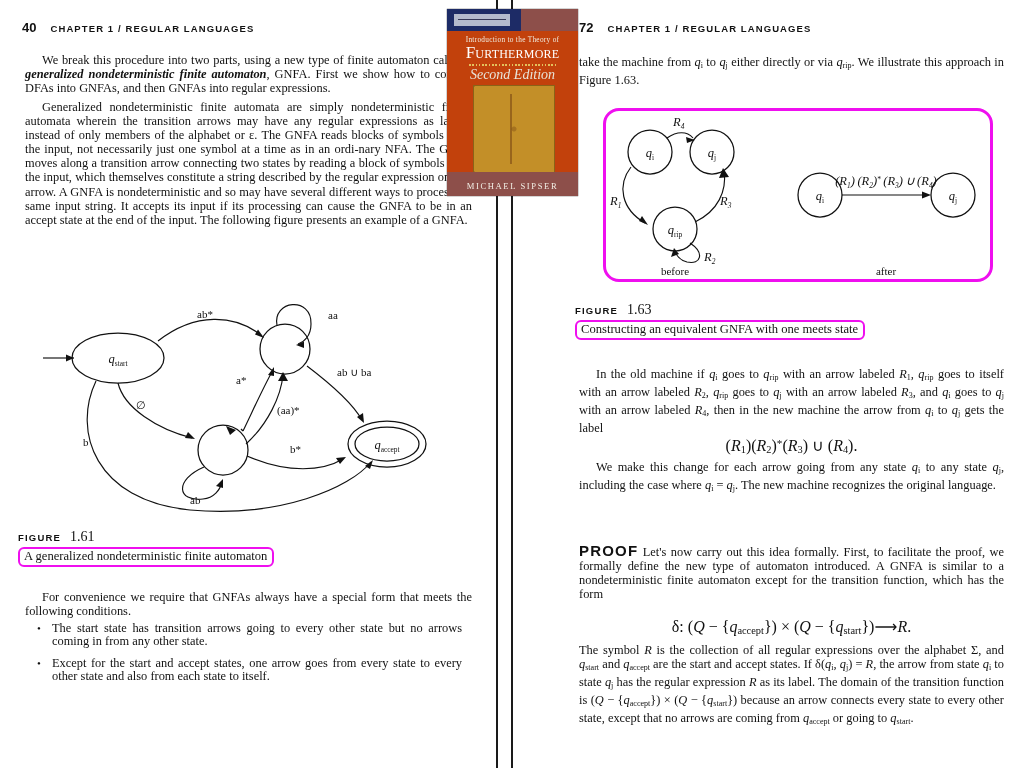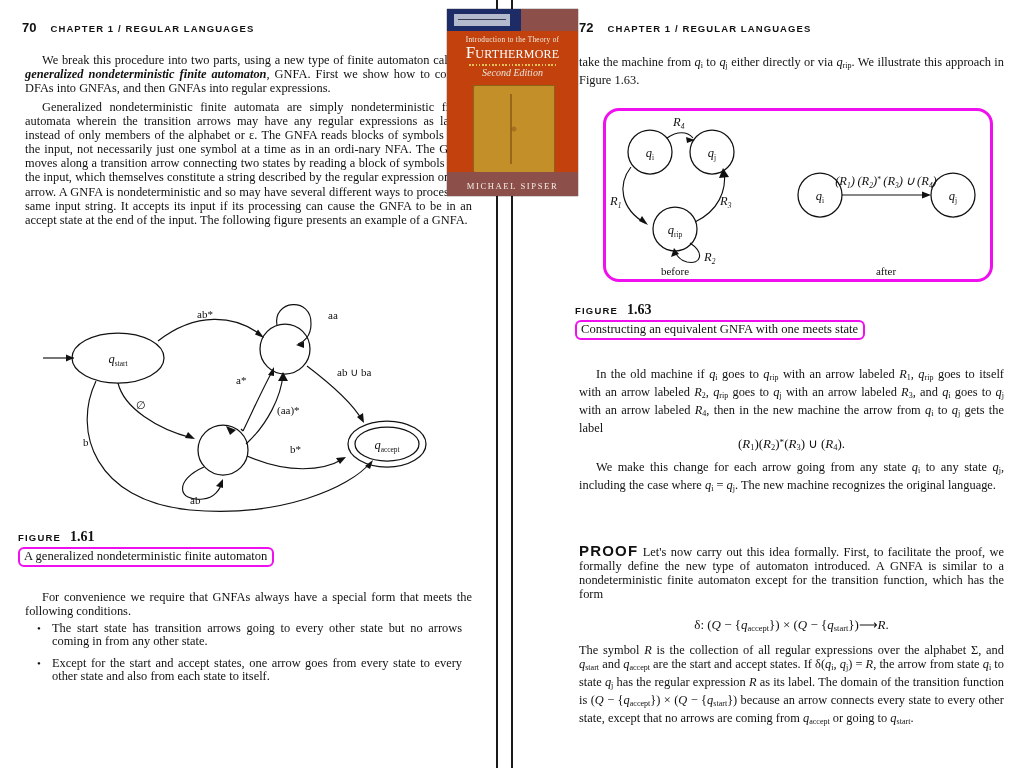--- a/index.html
+++ b/index.html
@@ -69,21 +69,21 @@
 
   
   .figcap{position:absolute;}
   .figcap .ftitle{
     font-family:"Liberation Sans", sans-serif;
     font-size:9.5px;font-weight:bold;letter-spacing:1.2px;
     display:inline-block;vertical-align:baseline;
   }
   .figcap .fnum{
     font-family:"Liberation Serif", serif;
-    font-size:14px;font-weight:bold;letter-spacing:0;
+    font-size:14px;font-weight:normal;letter-spacing:0;
     margin-left:9px;display:inline-block;
   }
   .figcap .fdesc{
     display:inline-block;
     margin-top:2px;
     font-family:"Liberation Serif", serif;
     font-size:12.6px;
     border:2.6px solid #ef0fef;
     border-radius:6px;
     padding:0px 5px 1px 4px;
@@ -99,21 +99,21 @@
     box-sizing:border-box;
     background:transparent;
   }
 
   
   .mathline{
     position:absolute;
     width:100%;
     text-align:center;
     font-family:"Liberation Serif", serif;
-    font-size:13px;
+    font-size:16px;
   }
   .mi{font-style:italic;}
   sub.s{font-size:0.65em;vertical-align:-0.24em;font-style:normal;}
   sup.s{font-size:0.7em;vertical-align:0.36em;}
   .cal{font-style:italic;font-family:"Liberation Serif",serif;}
 
   
   .cover{
     position:absolute;left:447px;top:9px;width:131px;height:187px;
     background:#c2410c;
@@ -133,21 +133,21 @@
     position:absolute;left:0;top:34px;width:131px;text-align:center;
     color:#ffffff;font-size:17px;font-weight:normal;letter-spacing:.2px;
     font-variant:small-caps;
   }
   .cover .dots{
     position:absolute;left:22px;top:55px;width:88px;height:2px;
     background:repeating-linear-gradient(to right,#e3c15c 0 1.6px,transparent 1.6px 3.3px);
   }
   .cover .t3{
     position:absolute;left:0;top:58px;width:131px;text-align:center;
-    color:#e8e4d8;font-size:10px;font-style:italic;
+    color:#e8e4d8;font-size:14px;font-style:italic;
   }
   .cover .art{
     position:absolute;left:26px;top:76px;width:80px;height:86px;
     background:#c38f28;
     background-image:
       linear-gradient(115deg,rgba(120,70,20,.35) 0 1px,transparent 1px 9px),
       linear-gradient(65deg,rgba(120,70,20,.3) 0 1px,transparent 1px 11px),
       radial-gradient(circle at 50% 50%, rgba(110,60,15,.35) 0 2px, transparent 3px);
     border:1px solid #8a6318;
   }
@@ -172,21 +172,21 @@
 </style>
 </head>
 <body>
 
 <div class="gutter gutter-a"></div>
 <div class="gutter gutter-b"></div>
 
 <div class="page page-left">
 
   <div class="runhead" style="left:22px;top:18px;">
-    <span class="pgno">70</span><span class="chap">CHAPTER 1 / REGULAR LANGUAGES</span>
+    <span class="pgno">40</span><span class="chap">CHAPTER 1 / REGULAR LANGUAGES</span>
   </div>
 
   <div class="para indent" style="left:25px;top:53px;width:447px;">We break this procedure into two parts, using a new type of finite automaton called a <span class="bi">generalized nondeterministic finite automaton</span>, GNFA. First we show how to convert DFAs into GNFAs, and then GNFAs into regular expressions.</div>
 
   <div class="para indent" style="left:25px;top:100px;width:447px;">Generalized nondeterministic finite automata are simply nondeterministic fi-nite automata wherein the transition arrows may have any regular expressions as labels, instead of only members of the alphabet or ε. The GNFA reads blocks of symbols from the input, not necessarily just one symbol at a time as in an ordi-nary NFA. The GNFA moves along a transition arrow connecting two states by reading a block of symbols from the input, which themselves constitute a string described by the regular expression on that arrow. A GNFA is nondeterministic and so may have several different ways to process the same input string. It accepts its input if its processing can cause the GNFA to be in an accept state at the end of the input. The following figure presents an example of a GNFA.</div>
 
   <svg class="dg" width="400" height="230" style="position:absolute;left:40px;top:296px;" viewBox="0 0 400 230">
 
     <g>
       <line class="ed" x1="3" y1="62" x2="34" y2="62"></line>

